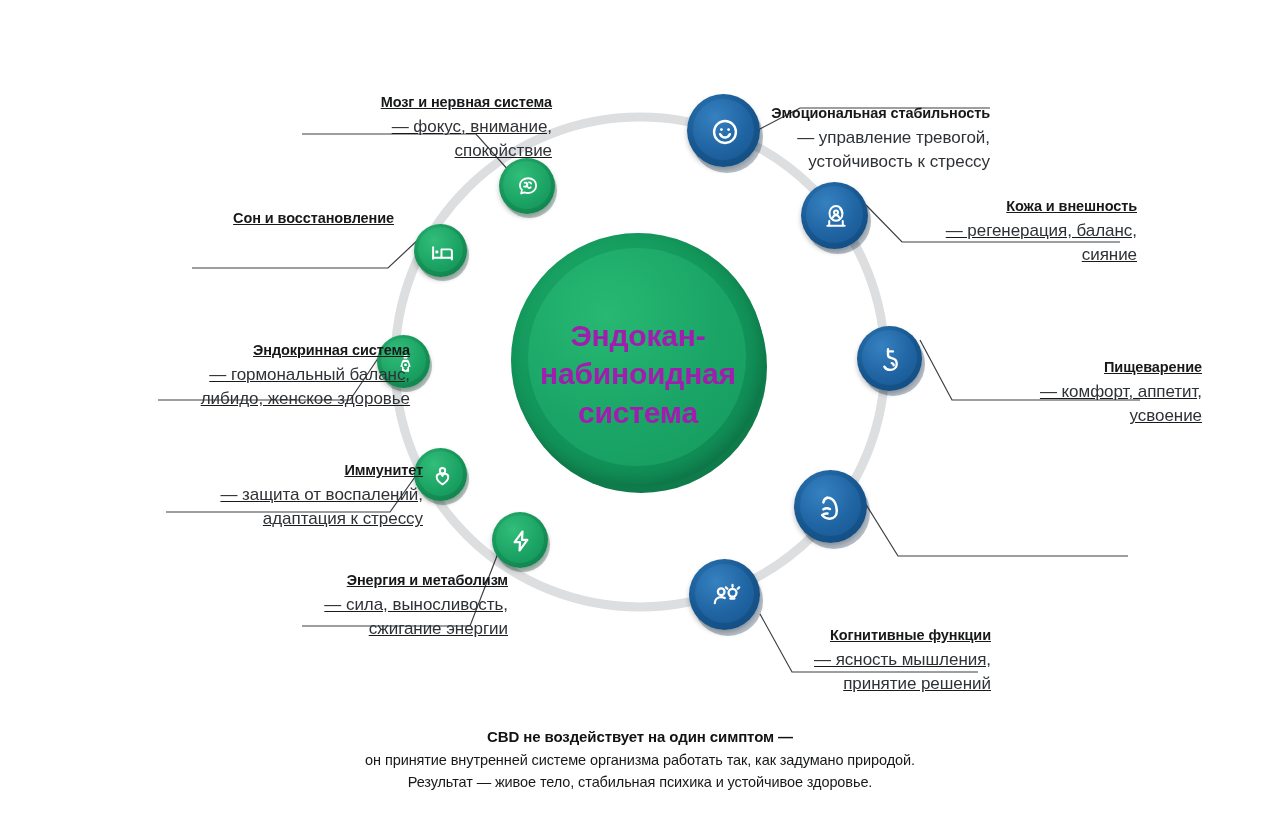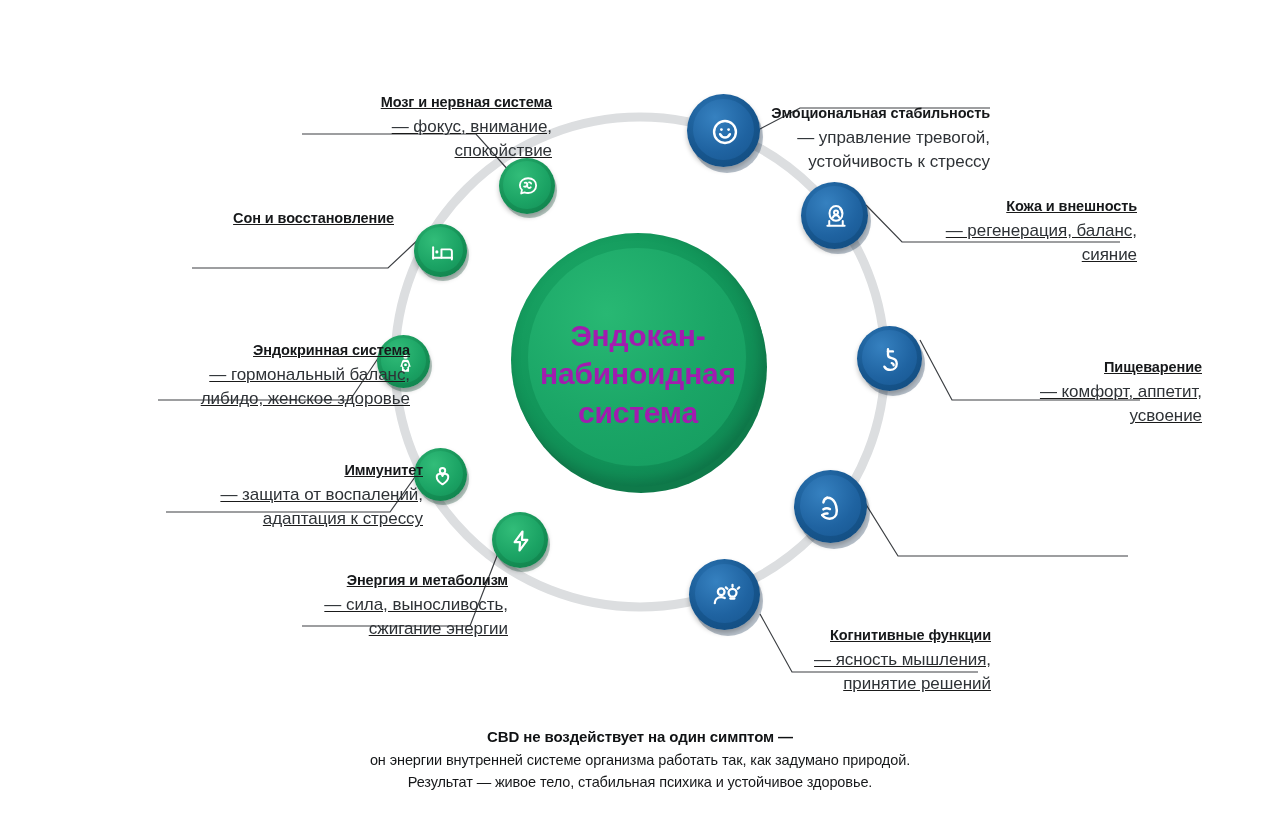--- a/index.html
+++ b/index.html
@@ -390,17 +390,17 @@
   </div>
 
 
   <div class="label left-al" style="left:801px; top:626px; width:190px;">
     <div class="ttl">Когнитивные функции</div>
     <div class="sub">— ясность мышления, принятие решений</div>
   </div>
 
   <div class="footer">
     <div class="f1">CBD не воздействует на один симптом —</div>
-    <div class="f2">он энергии внутренней системе организма работать так, как задумано природой.</div>
+    <div class="f2">он принятие внутренней системе организма работать так, как задумано природой.</div>
     <div class="f3">Результат — живое тело, стабильная психика и устойчивое здоровье.</div>
   </div>
 
 </div>
 
 </body></html>

